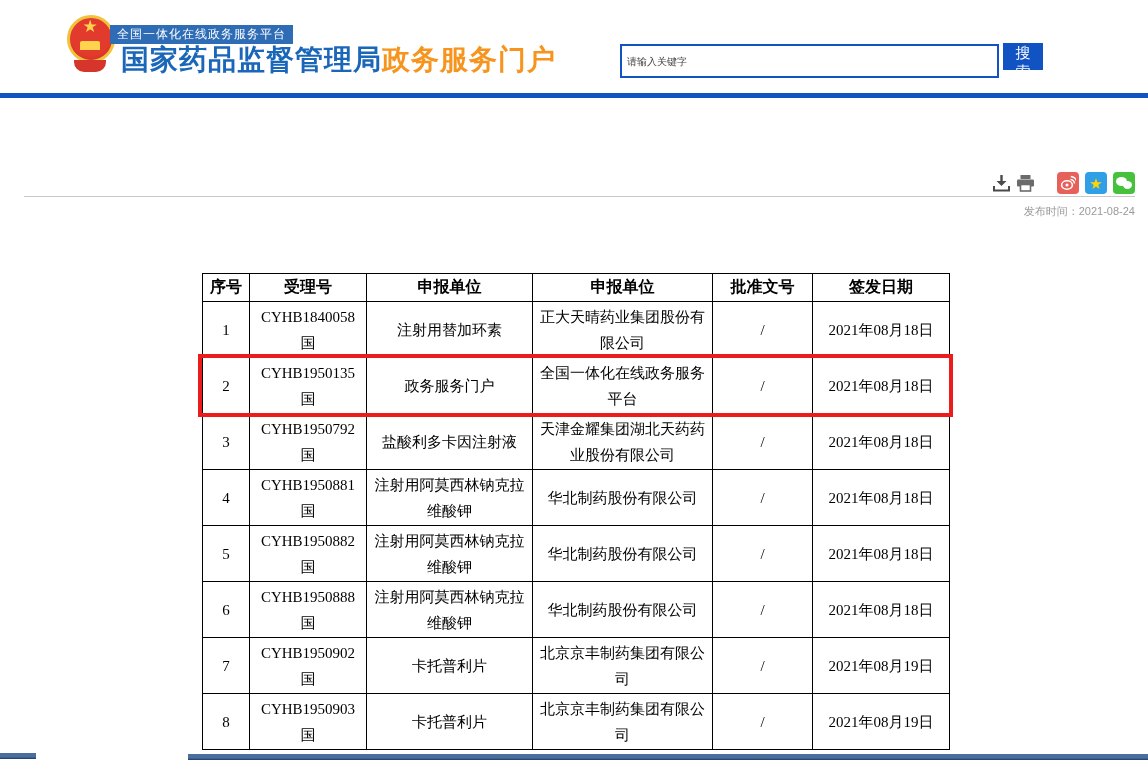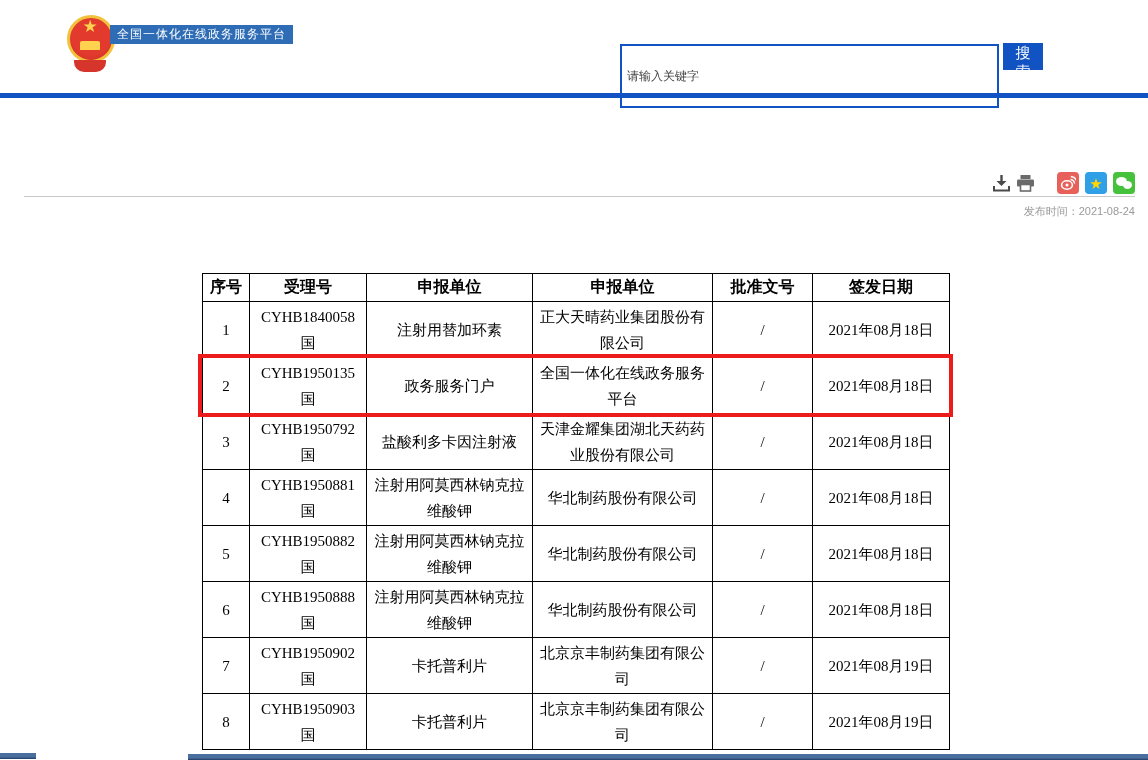--- a/index.html
+++ b/index.html
@@ -18,21 +18,21 @@
       border-radius:2px 2px 0 0;}
   .emblem .ribbon{position:absolute;left:8px;top:46px;width:32px;height:12px;background:#d6352b;
       border-radius:0 0 10px 10px;}
   .badge{position:absolute;left:110px;top:25px;background:#2e6cb5;color:#fff;
       font-size:12px;line-height:14px;padding:2px 7px 3px 7px;letter-spacing:1px;}
   .site-title{position:absolute;left:121px;top:41px;font-size:28px;font-weight:bold;
       letter-spacing:1px;white-space:nowrap;}
   .site-title .blue{color:#1a66b9;}
   .site-title .orange{color:#f7941e;}
   .search-input{position:absolute;left:620px;top:44px;width:365px;height:22px;
-      border:2px solid #1253c4;font-size:12px;color:#c2410c;padding:19px 5px;outline:none;}
+      border:2px solid #1253c4;font-size:10px;color:#c2410c;padding:4px 5px;outline:none;}
   .search-input::placeholder{color:#444;}
   .search-btn{position:absolute;left:1003px;top:43px;width:40px;height:27px;background:#1253c4;
       color:#fff;border:none;font-size:15px;cursor:pointer;font-family:"Liberation Sans",sans-serif;}
   .blue-bar{position:absolute;left:0;top:93px;width:1148px;height:5px;background:#1253c4;}
 
   
   .page-title{position:absolute;left:0;top:129px;width:1148px;text-align:center;
       font-size:25px;font-weight:500;color:#333;margin:0;letter-spacing:1px;}
   .toolbar{position:absolute;left:0;top:172px;width:1135px;height:22px;
       display:flex;justify-content:flex-end;align-items:center;gap:4px;}
@@ -72,20 +72,23 @@
 <div class="page">
 
   <header class="site-header">
     <div class="emblem">
       <div class="disc"></div>
       <div class="star">★</div>
       <div class="gate"></div>
       <div class="ribbon"></div>
     </div>
     <span class="badge">全国一体化在线政务服务平台</span>
+    <div class="site-title">
+      <span class="blue">国家药品监督管理局</span><span class="orange">政务服务门户</span>
+    </div>
     <input class="search-input" placeholder="请输入关键字" style="">
     <button class="search-btn">搜索</button>
   </header>
   <div class="blue-bar"></div>
 
 
   <div class="toolbar">
     <span class="tool-ico">
       <svg width="17" height="18" viewBox="0 0 17 18">
         <path d="M8.5 1v9" stroke="#4a4a4a" stroke-width="2.4" fill="none"></path>

